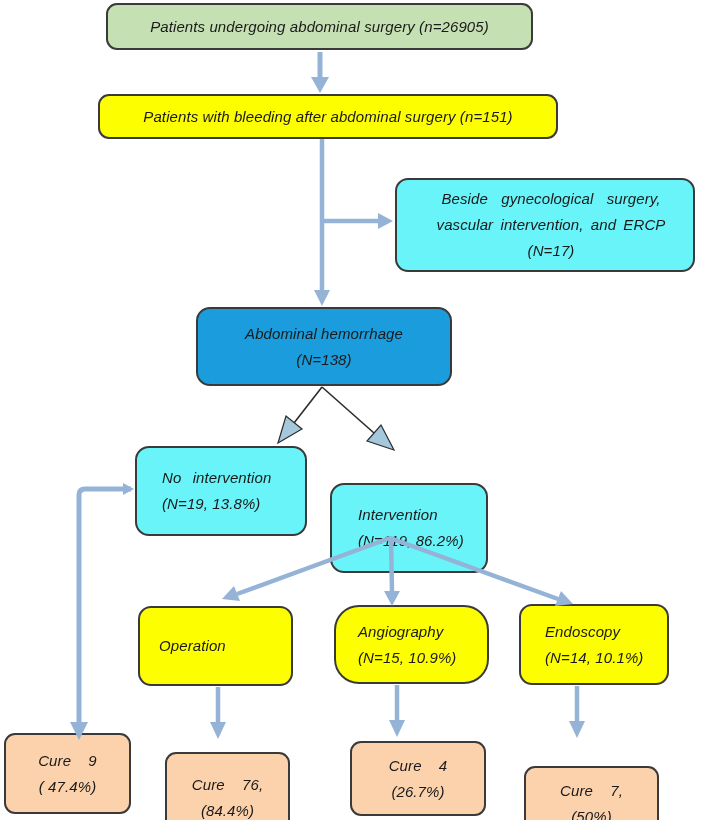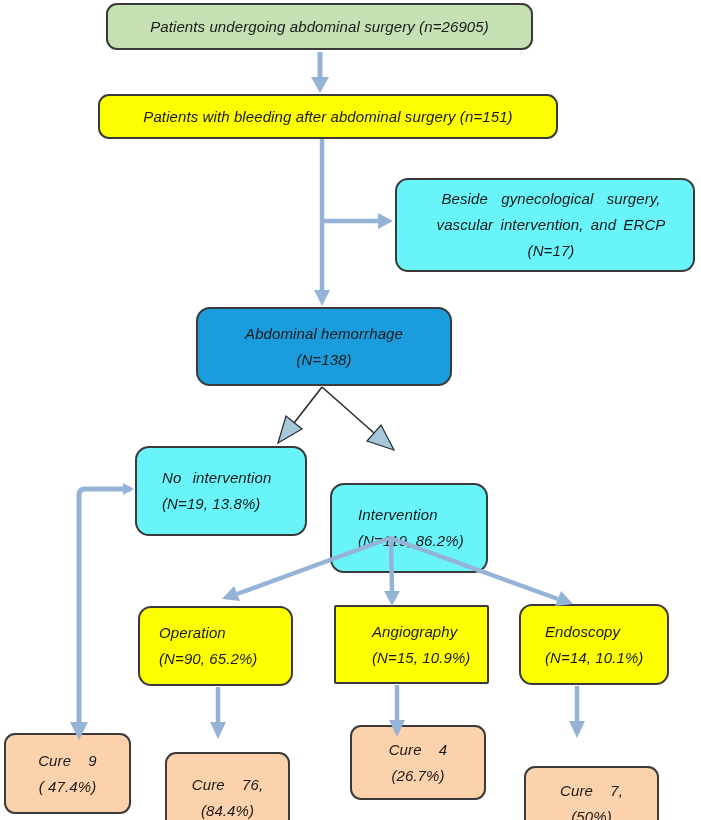--- a/index.html
+++ b/index.html
@@ -26,25 +26,25 @@
   #n-surgery{left:106px;top:3px;width:427px;height:47px;}
   #n-bleeding{left:98px;top:94px;width:460px;height:45px;}
   #n-exclusion{left:395px;top:178px;width:300px;height:94px;padding-left:26px;padding-right:14px;border-radius:13px;align-items:center;}
   #n-exclusion .ws1{word-spacing:9px;}
   #n-exclusion .ws2{word-spacing:3px;}
   #n-hemorrhage{left:196px;top:307px;width:256px;height:79px;border-radius:14px;}
   #n-nointervention{left:135px;top:446px;width:172px;height:90px;padding-left:25px;border-radius:14px;}
   #n-nointervention .ws1{word-spacing:7px;}
   #n-intervention{left:330px;top:446px;width:158px;height:90px;padding-left:26px;border-radius:14px;margin-top:37px;}
   #n-operation{left:138px;top:606px;width:155px;height:80px;padding-left:19px;border-radius:13px;text-align:center;}
-  #n-angiography{left:334px;top:605px;width:155px;height:79px;padding-left:36px;border-radius:2px;}
+  #n-angiography{left:334px;top:605px;width:155px;height:79px;padding-left:22px;border-radius:25px;}
   #n-endoscopy{left:519px;top:604px;width:150px;height:81px;padding-left:24px;border-radius:13px;}
   #n-cure9{left:4px;top:733px;width:127px;height:81px;}
   #n-cure76{left:165px;top:752px;width:125px;height:92px;}
-  #n-cure4{left:350px;top:725px;width:136px;height:75px;}
+  #n-cure4{left:350px;top:741px;width:136px;height:75px;}
   #n-cure7{left:524px;top:766px;width:135px;height:76px;}
   .curews{word-spacing:13px;}
 </style>
 </head>
 <body>
 
 <div class="stage">
 
   <svg class="connectors" viewBox="0 0 701 820" xmlns="http://www.w3.org/2000/svg">
 
@@ -128,21 +128,20 @@
     <div class="ln">(N=19, 13.8%)</div>
   </div>
 
   <div class="node cyan leftpad" id="n-intervention">
     <div class="ln">Intervention</div>
     <div class="ln">(N=119, 86.2%)</div>
   </div>
 
   <div class="node yellow leftpad" id="n-operation">
     <div class="ln">Operation</div>
-    <div class="ln">(N=90, 65.2%)</div>
   </div>
 
   <div class="node yellow leftpad" id="n-angiography">
     <div class="ln">Angiography</div>
     <div class="ln">(N=15, 10.9%)</div>
   </div>
 
   <div class="node yellow leftpad" id="n-endoscopy">
     <div class="ln">Endoscopy</div>
     <div class="ln">(N=14, 10.1%)</div>

